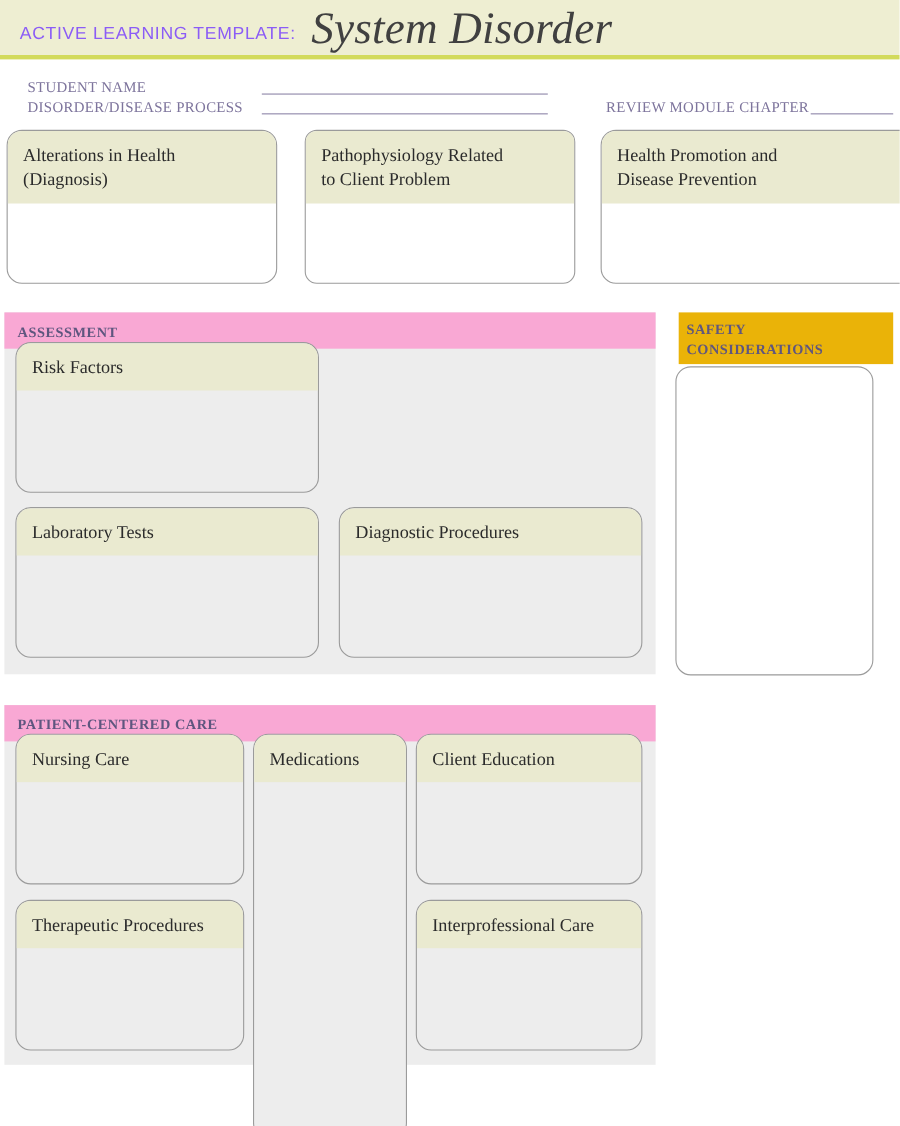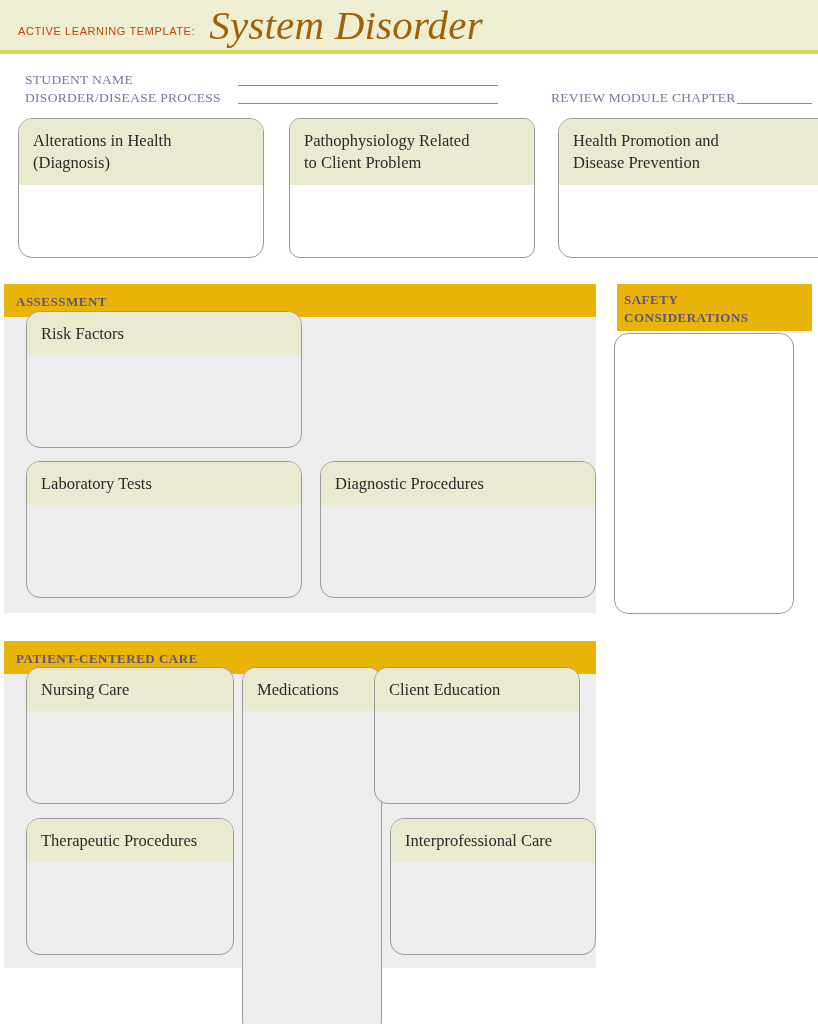--- a/index.html
+++ b/index.html
@@ -38,31 +38,31 @@
   .header-inner {
     position: absolute;
     left: 18px;
     top: 0;
     height: 50px;
     display: flex;
     align-items: baseline;
   }
   .template-eyebrow {
     font-family: "Liberation Sans", "DejaVu Sans", sans-serif;
-    font-size: 11px;
+    font-size: 16px;
     letter-spacing: 0.6px;
-    color: #c2410c;
+    color: #8b5cf6;
     position: relative;
     top: -3px;
   }
   .template-title {
     font-family: "Liberation Serif", "DejaVu Serif", serif;
     font-style: italic;
     font-size: 41px;
-    color: #a16207;
+    color: #404040;
     margin-left: 14px;
     letter-spacing: 0.2px;
     position: relative;
     top: 1px;
   }
 
   
   .fields {
     position: absolute;
     left: 0;
@@ -90,21 +90,20 @@
   .line-disorder { left: 238px; top: 49px; width: 260px; }
   .line-review   { left: 737px; top: 49px; width: 75px; }
 
   
   .card {
     position: absolute;
     border: 1.4px solid #9b9b9b;
     border-radius: 14px;
     overflow: hidden;
     background: #ffffff;
-    margin-left: 12px;
   }
   .card-head {
     background: #eaead0;
     padding: 11px 14px 10px 14px;
     font-size: 16.5px;
     line-height: 1.35;
     color: #2b2b2b;
     white-space: pre-line;
   }
   .card-body { background: #ffffff; }
@@ -116,21 +115,21 @@
   .top-card-1 { left: 6px;   width: 246px; }
   .top-card-2 { left: 277px; width: 246px; border-radius: 11px; }
   .top-card-3 { left: 546px; width: 295px; }
 
   
   .panel {
     position: absolute;
     background: #ededed;
   }
   .panel-head {
-    background: #eab308;
+    background: #f9a8d4;
     font-family: "Liberation Serif", "DejaVu Serif", serif;
     font-weight: bold;
     font-size: 13px;
     letter-spacing: 0.5px;
     color: #5f567f;
     padding: 9px 0 7px 12px;
     white-space: pre-line;
     line-height: 1.32;
   }
 
@@ -179,21 +178,21 @@
 
   
   .a-riskfactors  { left: 14px;  top: 311px; width: 276px; height: 137px; }
   .a-expected     { left: 308px; top: 311px; width: 276px; height: 137px; }
   .a-lab          { left: 14px;  top: 461px; width: 276px; height: 137px; }
   .a-diagnostic   { left: 308px; top: 461px; width: 276px; height: 137px; }
 
   
   .p-nursing      { left: 14px;  top: 667px; width: 208px; height: 137px; }
   .p-medications  { left: 230px; top: 667px; width: 140px; height: 368px; }
-  .p-clientedu    { left: 362px; top: 667px; width: 206px; height: 137px; }
+  .p-clientedu    { left: 378px; top: 667px; width: 206px; height: 137px; }
   .p-therapeutic  { left: 14px;  top: 818px; width: 208px; height: 137px; }
   .p-interprof    { left: 378px; top: 818px; width: 206px; height: 137px; }
 </style>
 </head>
 <body>
 
 <div class="page">
 
   <div class="header-band"></div>
   <div class="header-rule"></div>

